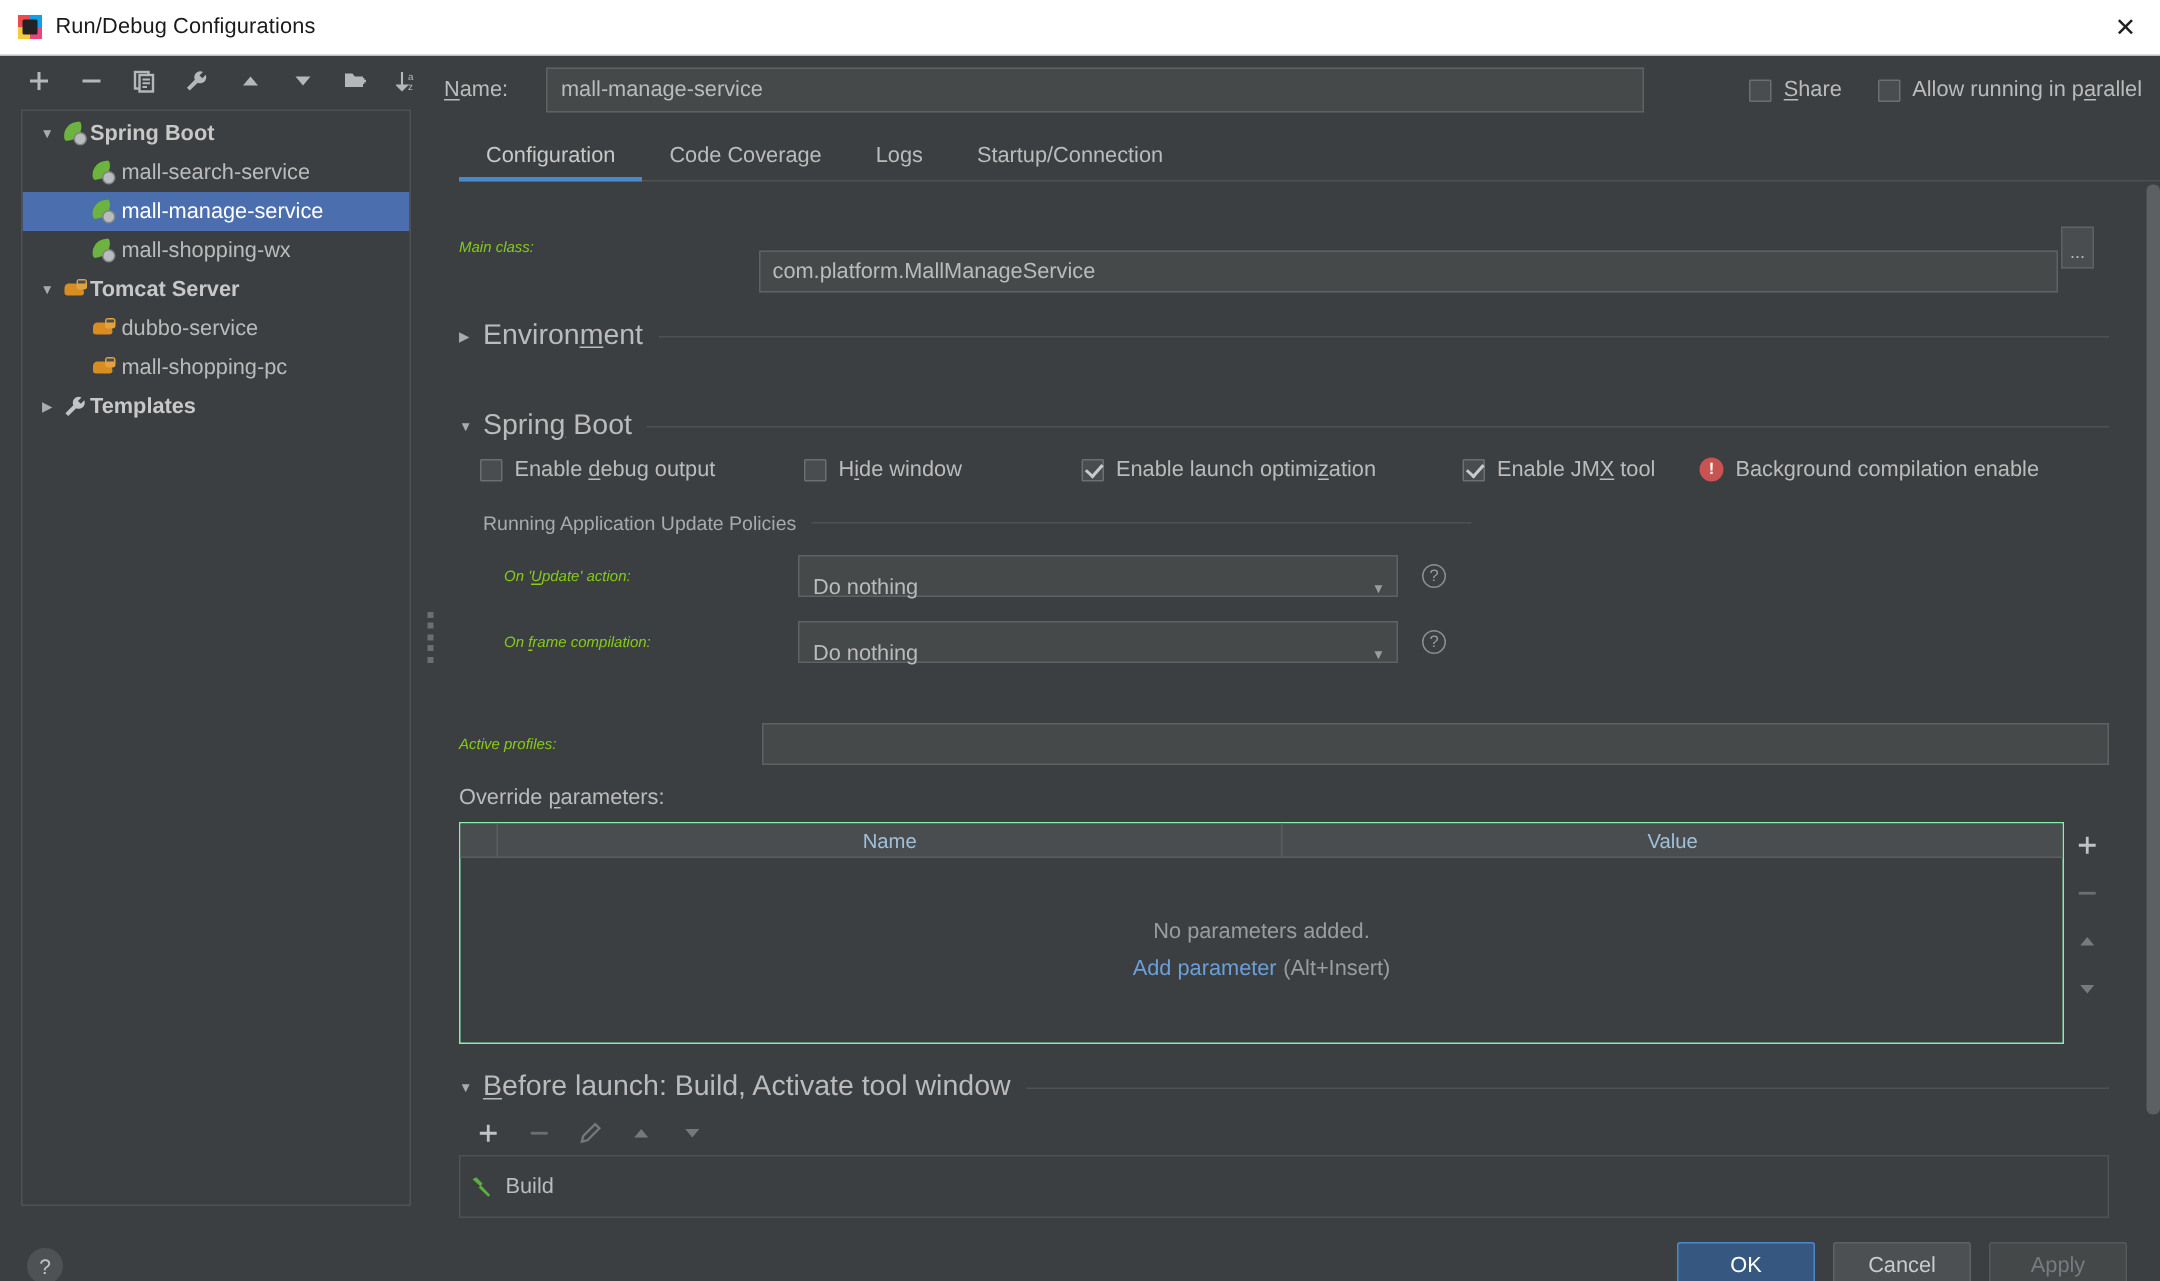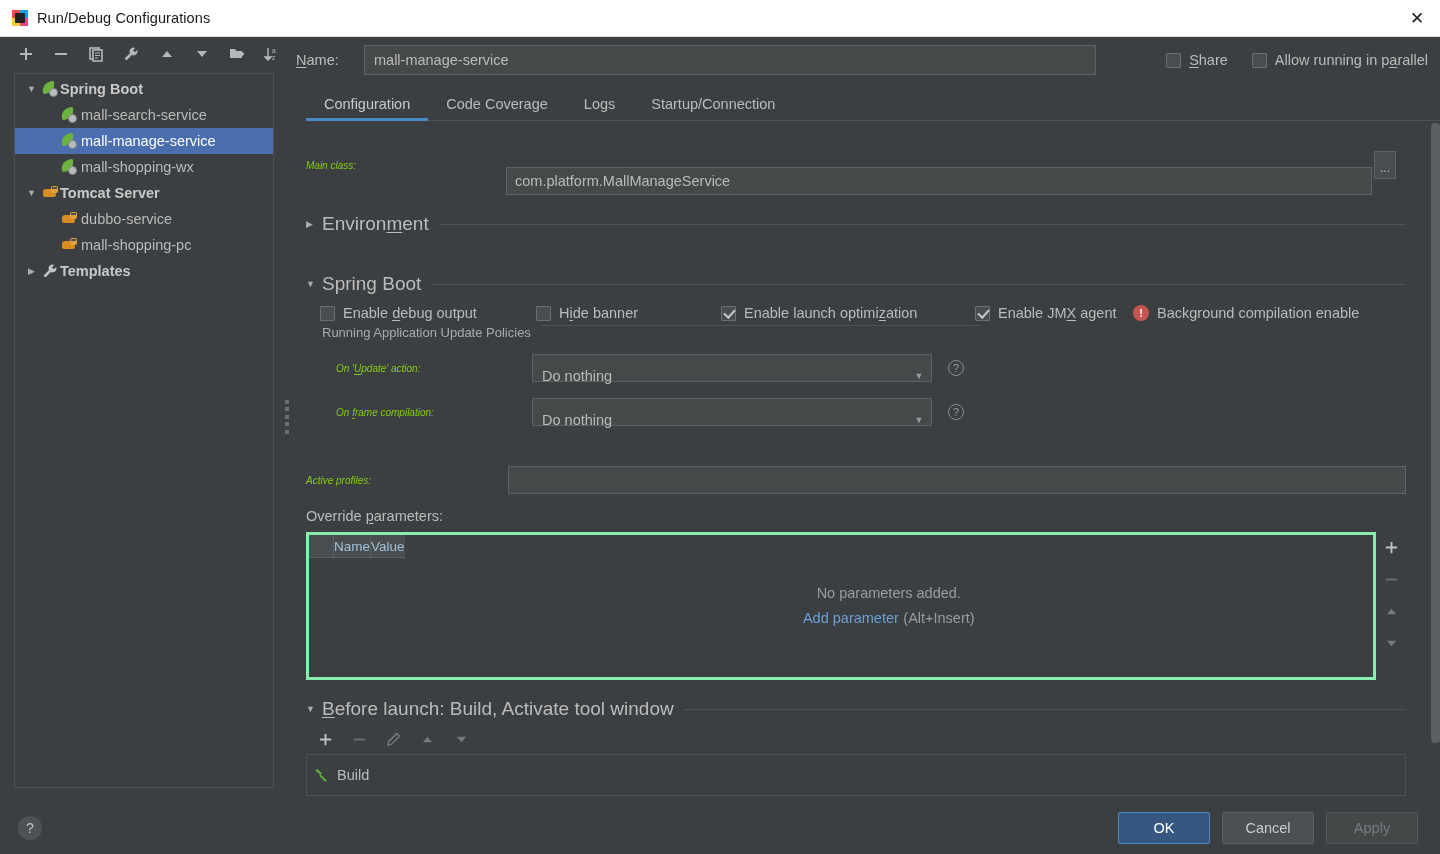--- a/index.html
+++ b/index.html
@@ -183,42 +183,42 @@
   .cbrow .cb { margin-right: 0; }
 
   .warn-ic {
     width: 16px; height: 16px; border-radius: 50%; background: #c75450;
     color: #fff; font-size: 11px; font-weight: bold; display:flex; align-items:center; justify-content:center;
     margin-right: 8px; flex: 0 0 16px; line-height: 1;
   }
 
   
   .group-title-row {
-    display: flex; margin: 4px 0 4px 16px;
+    display: flex; align-items: center; margin: 20px 0 4px 16px;
   }
   .group-title-row .gtext { font-size: 13px; color: #a8abad; margin-right: 10px; white-space: nowrap; }
   .group-title-row .gline { flex: 1 1 auto; height: 1px; background: #4e5254; max-width: 440px; }
 
   .combo {
     width: 400px; height: 28px; background: #45494a; border: 1px solid #5e6263;
     display: flex; align-items: center; padding: 16px 0 0 9px; cursor: pointer;
   }
   .combo .ctext { font-size: 14.5px; color: #bbbbbb; flex: 1 1 auto; }
   .combo .carrow { width: 24px; text-align: center; color: #9a9d9f; font-size: 9px; }
   .help-ic {
     width: 16px; height: 16px; border-radius: 50%; border: 1px solid #8a8d8f;
     color: #9a9d9f; font-size: 11px; display:flex; align-items:center; justify-content:center;
     margin-left: 16px; cursor: pointer;
   }
 
   
   .tbl-wrap { display: flex; margin-top: 4px; }
   .tbl {
-    flex: 1 1 auto; border: 3px solid #86efac; background: #3c3f41;
-    height: 148px; display: flex; flex-direction: row;
+    flex: 1 1 auto; border: 1px solid #86efac; background: #3c3f41;
+    height: 148px; display: flex; flex-direction: column;
   }
   .tbl-head { display: flex; height: 23px; background: #4a4d4f; border-bottom: 1px solid #5a5e60; }
   .th {
     font-size: 13.5px; color: #9fc0d8; display: flex; align-items: center; justify-content: center;
     border-right: 1px solid #5a5e60;
   }
   .th.idx { width: 25px; flex: 0 0 25px; }
   .th.name { flex: 1 1 auto; }
   .th.value { flex: 1 1 auto; border-right: none; }
   .tbl-empty {
@@ -486,29 +486,29 @@
             <span class="sline"></span>
           </div>
 
           <div class="cbrow">
             <span class="cb" style="width:216px">
               <span class="box"></span>
               <span class="cbtext"><span>Enable </span><u class="mn">d</u><span>ebug output</span></span>
             </span>
             <span class="cb" style="width:185px">
               <span class="box"></span>
-              <span class="cbtext"><span>H</span><u class="mn">i</u><span>de banner</span></span>
+              <span class="cbtext"><span>H</span><u class="mn">i</u><span>de window</span></span>
             </span>
             <span class="cb" style="width:254px">
               <span class="box checked"></span>
               <span class="cbtext"><span>Enable launch optimi</span><u class="mn">z</u><span>ation</span></span>
             </span>
             <span class="cb" style="width:158px">
               <span class="box checked"></span>
-              <span class="cbtext"><span>Enable JM</span><u class="mn">X</u><span> agent</span></span>
+              <span class="cbtext"><span>Enable JM</span><u class="mn">X</u><span> tool</span></span>
             </span>
             <span class="cb">
               <span class="warn-ic">!</span>
               <span class="cbtext">Background compilation enable</span>
             </span>
           </div>
 
           <div class="group-title-row">
             <span class="gtext">Running Application Update Policies</span>
             <span class="gline"></span>

